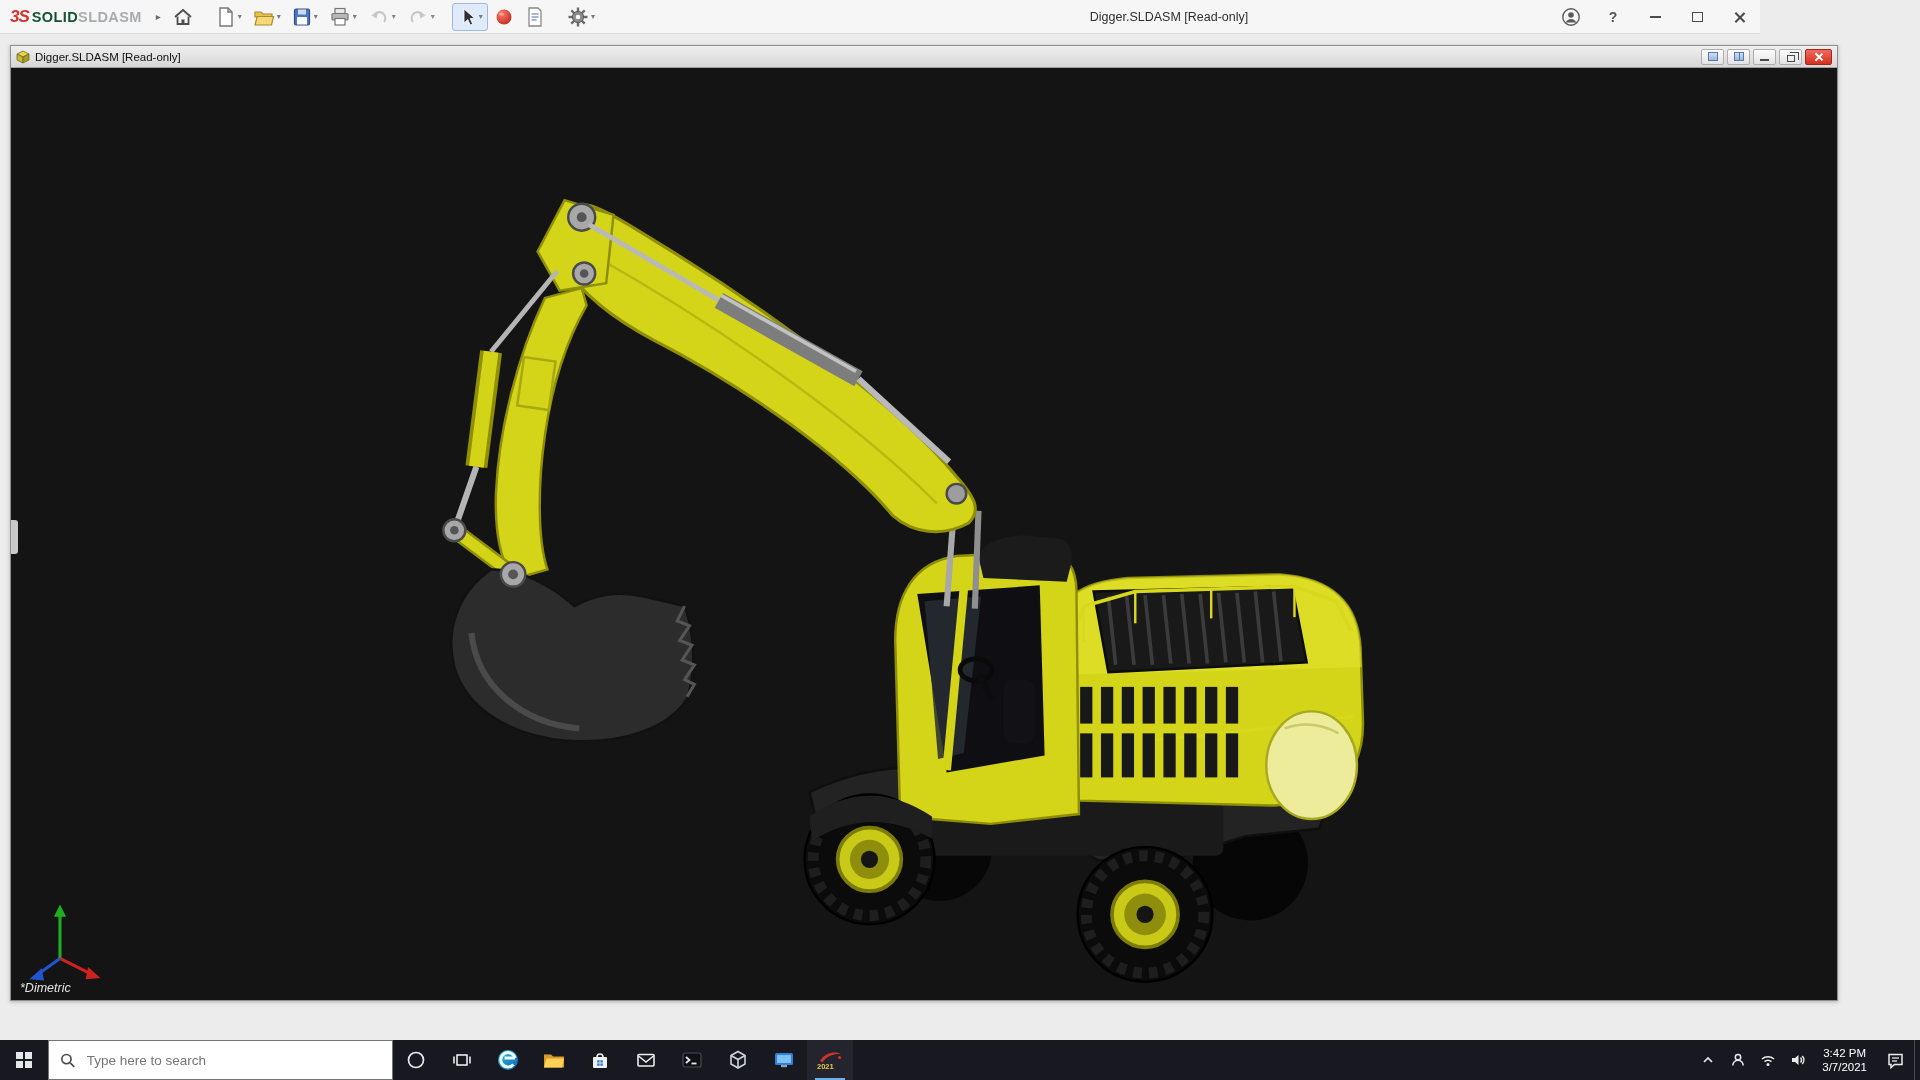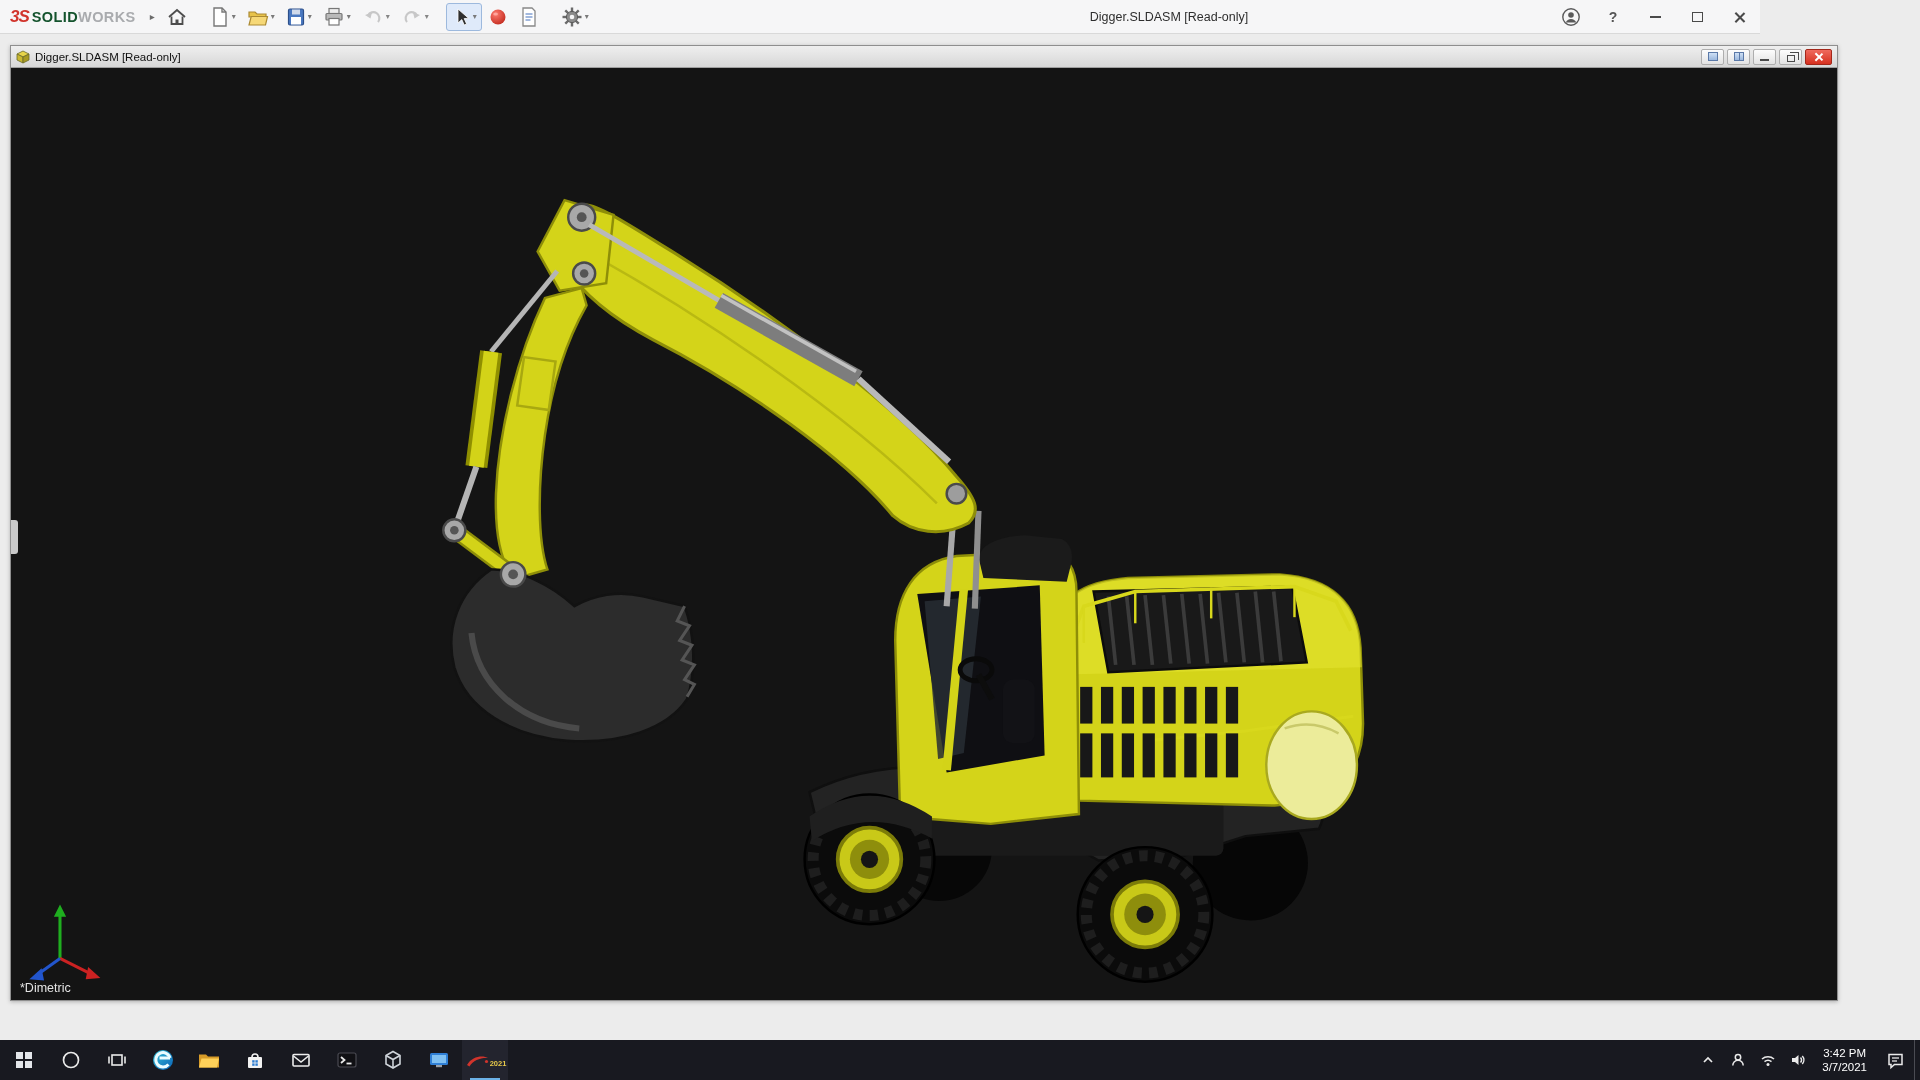--- a/index.html
+++ b/index.html
@@ -60,21 +60,21 @@
   .tile-icon.split::after { content:""; position:absolute; left:4px; top:0; width:1px; height:100%; background:#5b79a8; }
   .mini-bar { width:9px; height:2px; background:#4a4a4a; margin-top:7px; }
   .restore-box { width:8px; height:7px; border:1.2px solid #4a4a4a; position:relative; margin-top:3px; }
   .restore-box::before { content:""; position:absolute; left:2px; top:-4px; width:8px; height:7px;
     border:1.2px solid #4a4a4a; border-left:none; border-bottom:none; }
   .x-white { position:relative; width:10px; height:10px; }
   .x-white::before,.x-white::after { content:""; position:absolute; left:4.4px; top:0; width:1.6px; height:10px; background:#fff; }
   .x-white::before { transform:rotate(45deg); }
   .x-white::after  { transform:rotate(-45deg); }
 
-  .viewport { position:absolute; left:0; top:22px; right:0; bottom:0; background:#141414; overflow:hidden; }
+  .viewport { position:absolute; left:0; top:22px; right:0; bottom:0; background:#141414; overflow:hidden;font-style:italic; }
   .scene { width:100%; height:100%; display:block; }
   .view-label { position:absolute; left:9px; bottom:5px; color:#e3e3e3; font-size:12.5px; }
   .side-tab { position:absolute; left:0; top:452px; width:7px; height:34px; background:#c9c9c9; border-radius:0 3px 3px 0; }
 
   
   .taskbar {
     position:absolute; bottom:0; left:0; width:1920px; height:40px;
     background:#181920; display:flex; align-items:stretch; z-index:40;
   }
   .tb-cell { display:flex; align-items:center; justify-content:center; }
@@ -83,36 +83,36 @@
   .win-logo div { background:#e3e6ea; }
   .search {
     width:345px; background:#ffffff; border:1px solid #70757c;
     display:flex; align-items:center; gap:9px; padding:0 11px;
   }
   .search input { border:none; outline:none; background:transparent; width:100%;
     font-size:13.5px; color:#333; font-family:"Liberation Sans", sans-serif; }
   .task-btn { width:46px; position:relative; }
   .task-btn.active { background:#23242e; }
   .task-btn.active::after { content:""; position:absolute; bottom:0; left:8px; right:8px; height:2px; background:#6cb2e8; }
-  .sw-stack { display:flex; align-items:flex-end; line-height:1; }
+  .sw-stack { display:flex; flex-direction:column; align-items:flex-start; line-height:1; }
   .sw-year { color:#e6c84a; font-size:7.5px; font-weight:bold; margin-top:-1px; }
   .tray { margin-left:auto; display:flex; align-items:stretch; }
   .tray-btn { width:30px; display:flex; align-items:center; justify-content:center; }
   .clock { display:flex; flex-direction:column; justify-content:center; align-items:center;
     color:#ffffff; font-size:11.5px; line-height:14px; padding:0 9px; white-space:nowrap; }
   .show-desktop { width:6px; border-left:1px solid #4a4b52; }
 </style>
 </head>
 <body>
 
 <div class="app-titlebar">
   <div class="brand">
     <span class="logo3s">3S</span>
     <span class="brand-bold">SOLID</span>
-    <span class="brand-light">WORKS</span>
+    <span class="brand-light">SLDASM</span>
   </div>
   <span class="flyout">▸</span>
 
   <div class="tb-row">
     <div class="tb-btn">
       <svg width="22" height="22" viewBox="0 0 22 22">
         <path d="M3 11 L11 4 L19 11" fill="none" stroke="#4d4d4d" stroke-width="1.8"></path>
         <path d="M5.5 10.5 V18 H16.5 V10.5" fill="none" stroke="#4d4d4d" stroke-width="1.8"></path>
         <rect x="9.5" y="13.5" width="3" height="4.5" fill="#4d4d4d"></rect>
       </svg>
@@ -396,20 +396,27 @@
 
 <div class="taskbar">
   <div class="tb-cell start">
     <div class="win-logo">
         <div></div>
         <div></div>
         <div></div>
         <div></div>
       </div>
   </div>
+  <div class="search">
+    <svg width="17" height="17" viewBox="0 0 17 17">
+      <circle cx="7" cy="7" r="5" fill="none" stroke="#4a4a4a" stroke-width="1.8"></circle>
+      <line x1="11" y1="11" x2="15.5" y2="15.5" stroke="#4a4a4a" stroke-width="1.8"></line>
+    </svg>
+    <input type="text" placeholder="Type here to search" style="">
+  </div>
   <div class="tb-cell task-btn">
     <svg width="20" height="20" viewBox="0 0 20 20">
       <circle cx="10" cy="10" r="7.5" fill="none" stroke="#eaeaea" stroke-width="1.7"></circle>
     </svg>
   </div>
   <div class="tb-cell task-btn">
     <svg width="20" height="20" viewBox="0 0 20 20">
       <rect x="5" y="5" width="10" height="10" fill="none" stroke="#eaeaea" stroke-width="1.6"></rect>
       <line x1="2" y1="6.5" x2="2" y2="13.5" stroke="#eaeaea" stroke-width="1.6"></line>
       <line x1="18" y1="6.5" x2="18" y2="13.5" stroke="#eaeaea" stroke-width="1.6"></line>

